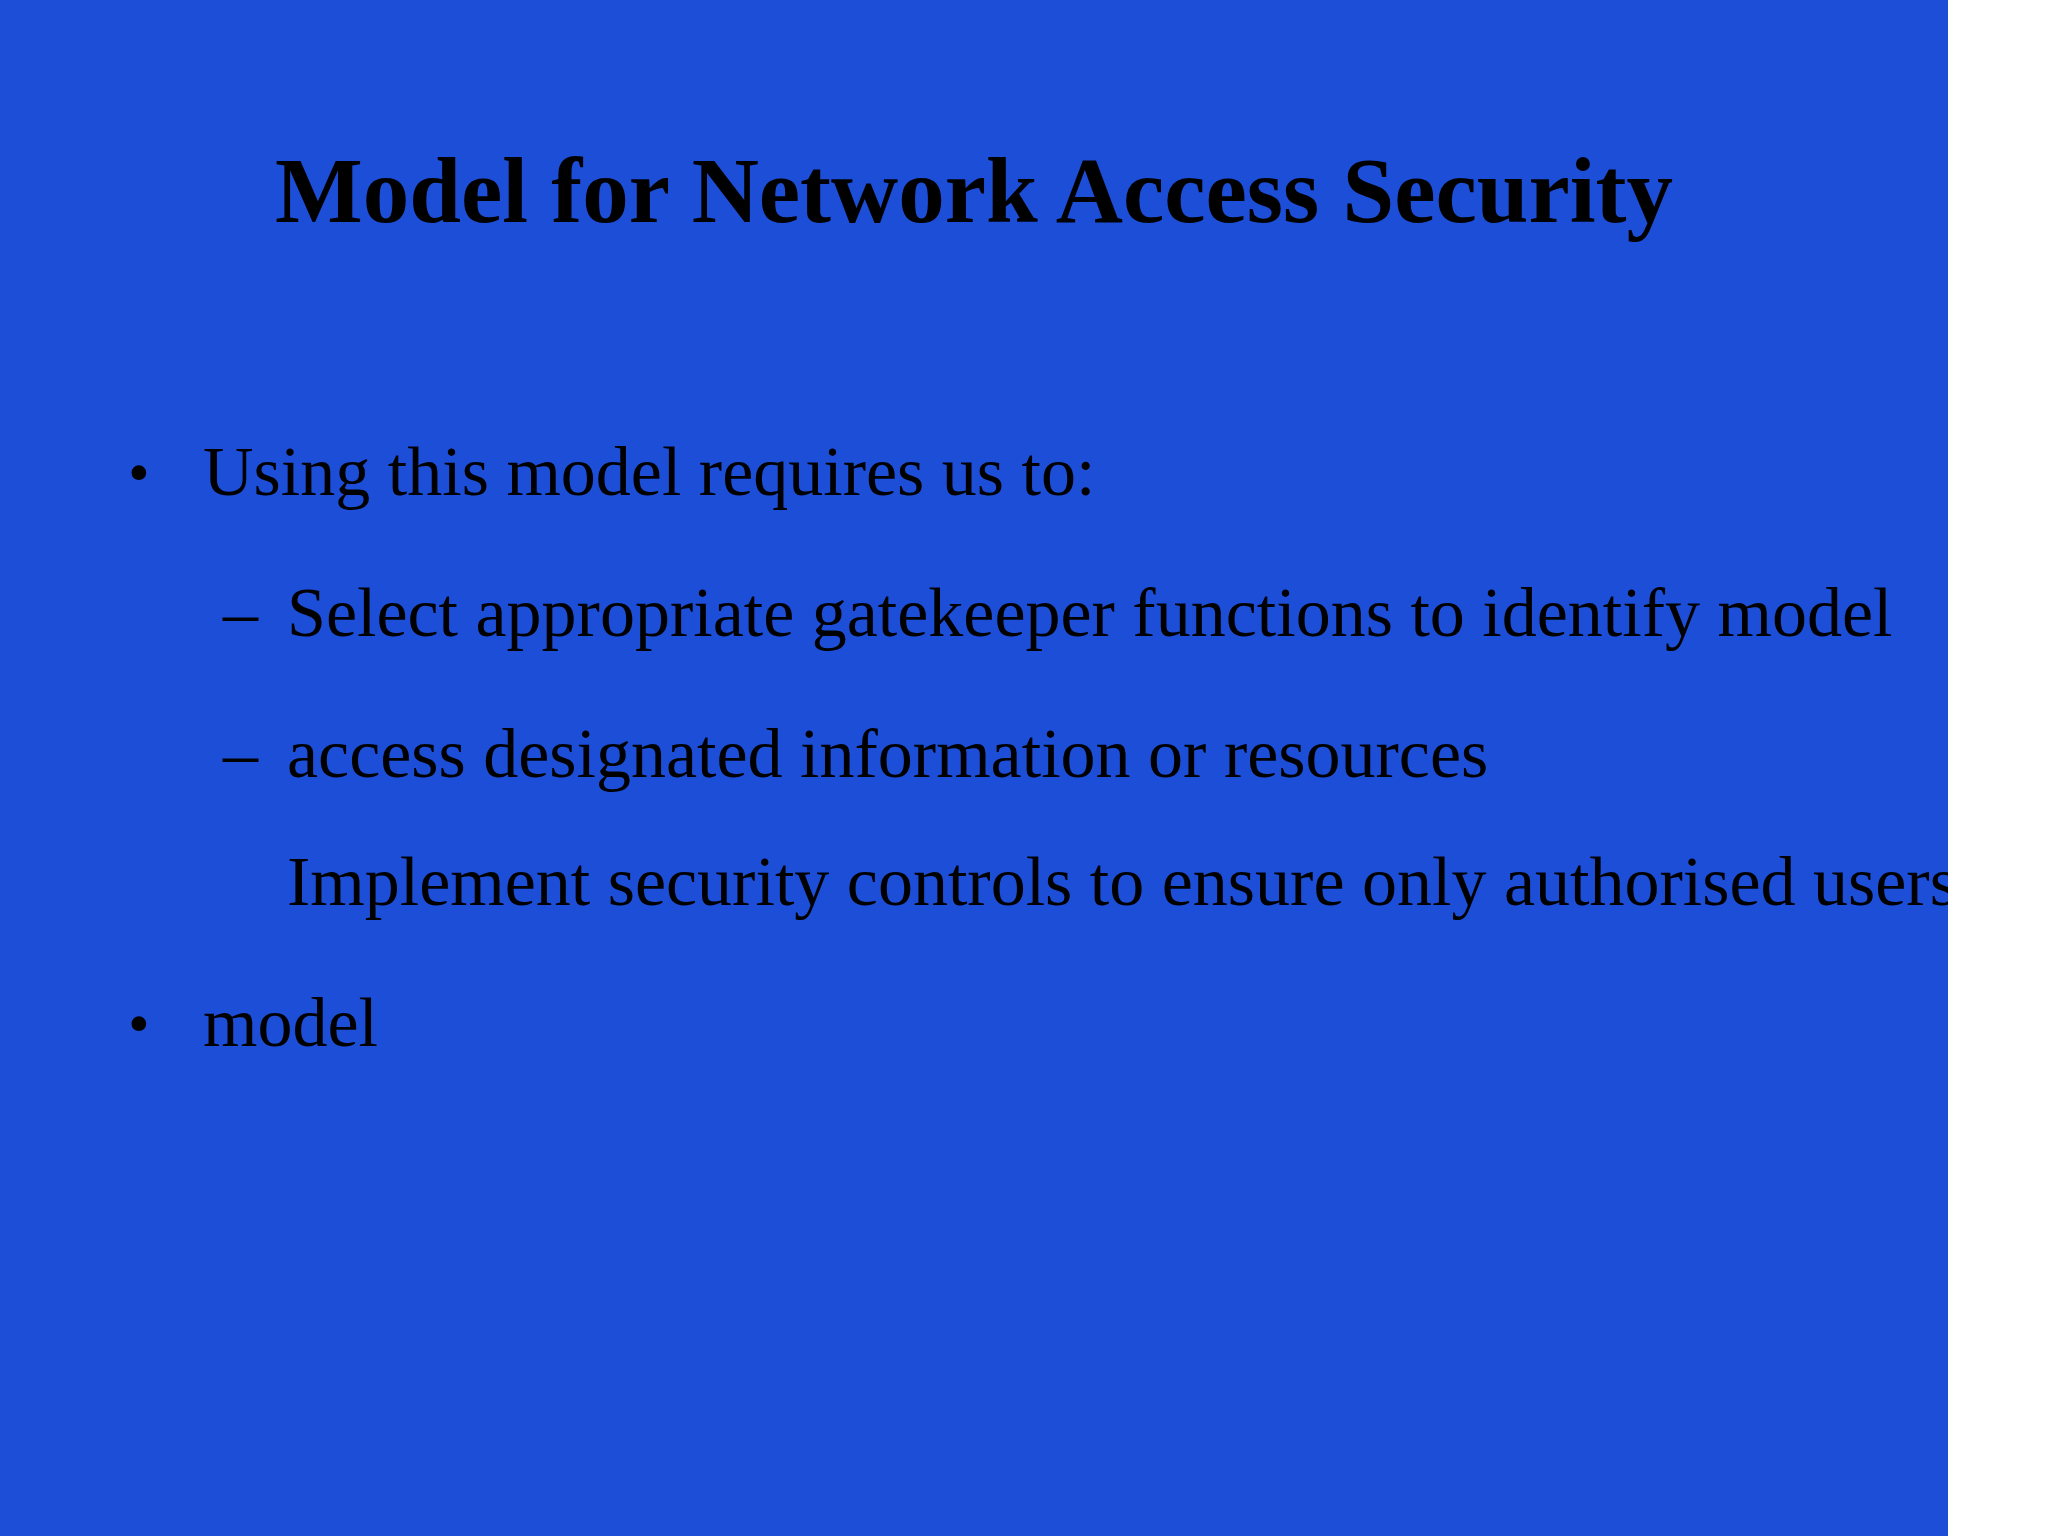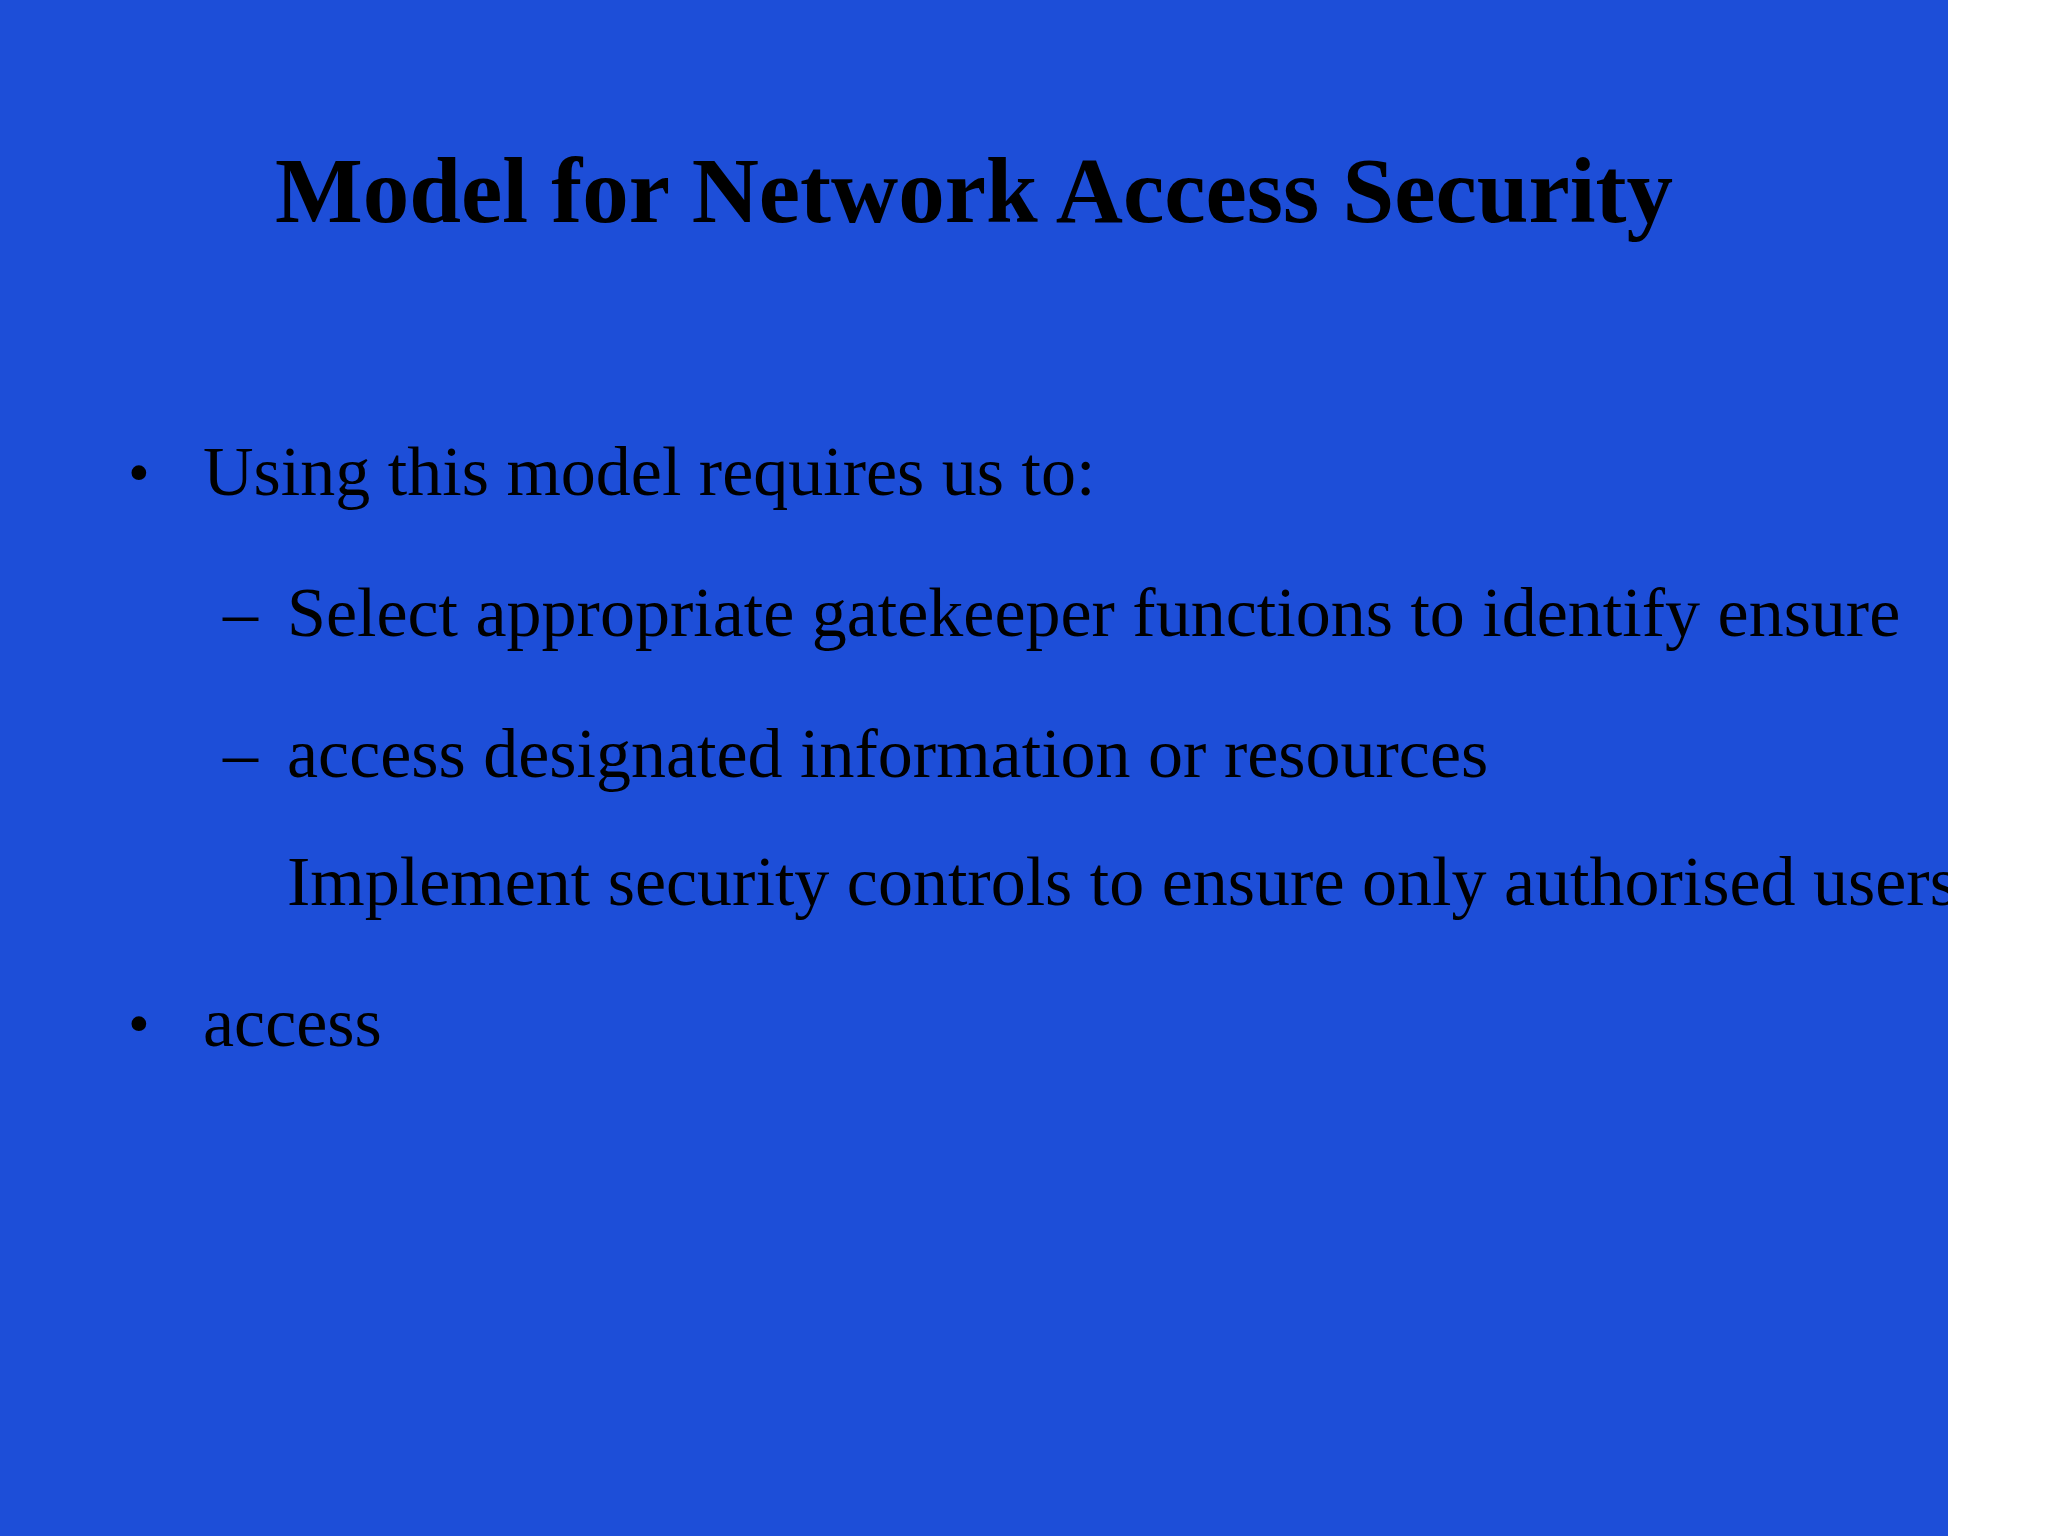--- a/index.html
+++ b/index.html
@@ -78,28 +78,28 @@
 
   <div class="slide-body">
 
     <div class="li l1">
       <span class="marker">•</span>
       <div class="line">Using this model requires us to:</div>
     </div>
 
     <div class="li l2">
       <span class="marker">–</span>
-      <div class="line">Select appropriate gatekeeper functions to identify ensure</div>
+      <div class="line">Select appropriate gatekeeper functions to identify model</div>
     </div>
 
     <div class="li l2">
       <span class="marker">–</span>
       <div class="line">access designated information or resources</div>
       <div class="line">Implement security controls to ensure only authorised users</div>
     </div>
 
     <div class="li l1">
       <span class="marker">•</span>
-      <div class="line">access</div>
+      <div class="line">model</div>
     </div>
 
   </div>
 </div>
 
 </body></html>

